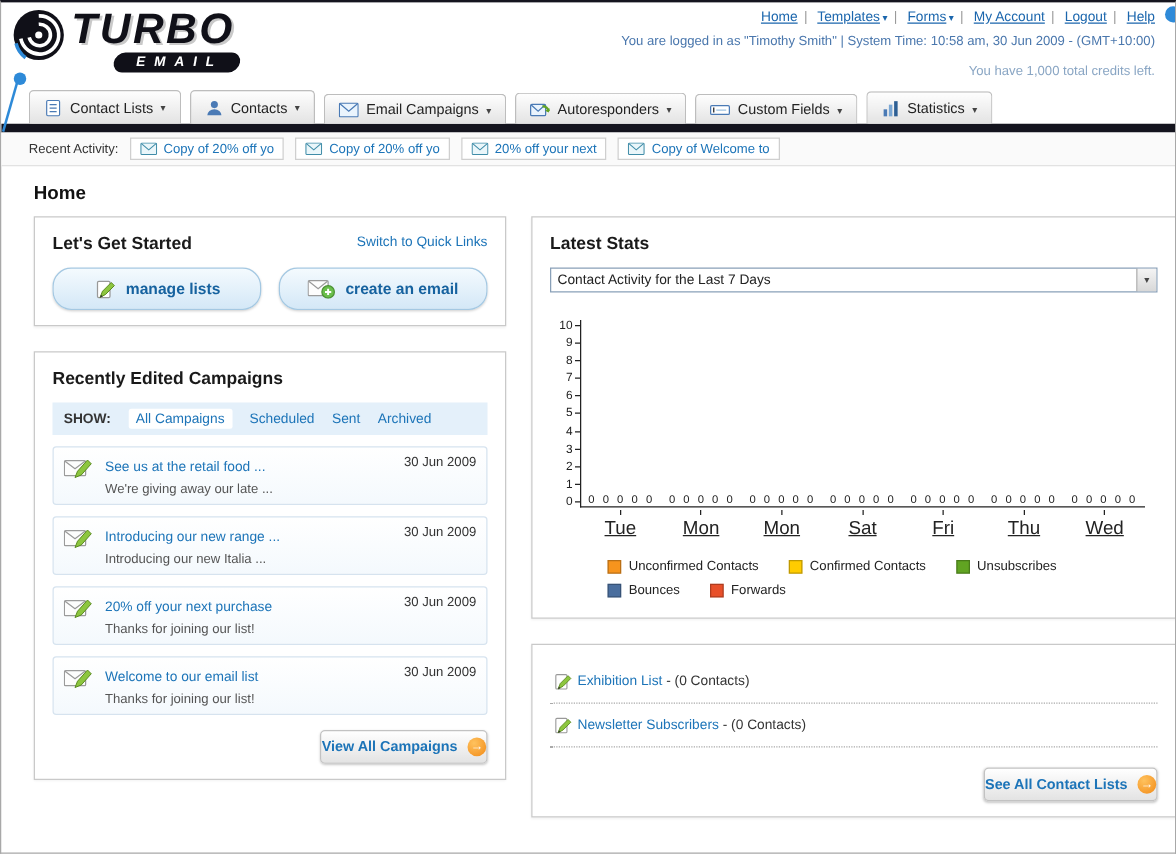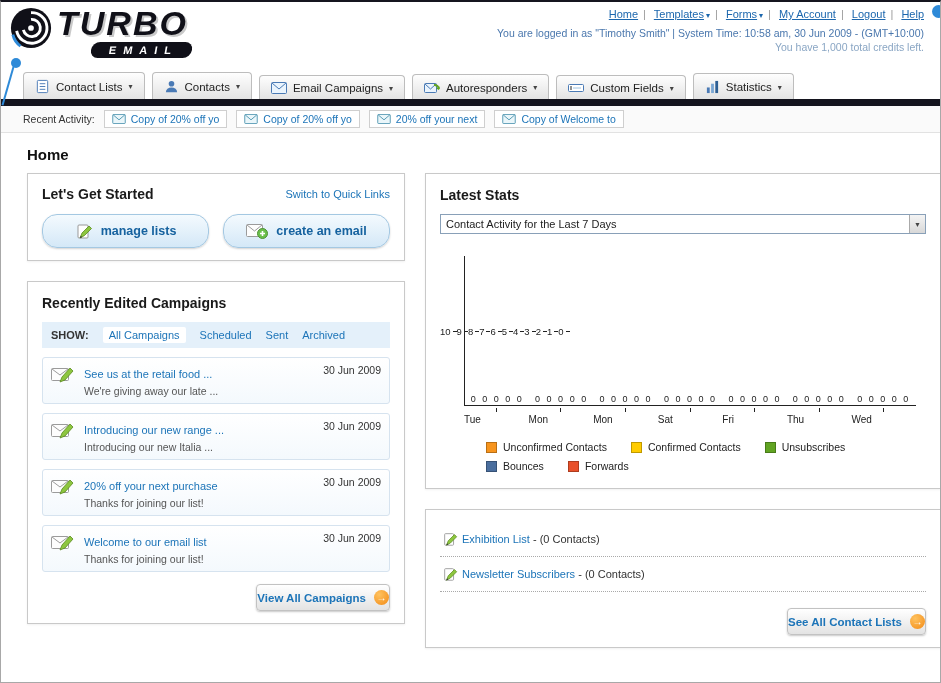--- a/index.html
+++ b/index.html
@@ -15,21 +15,21 @@
   .logo-dot { position:absolute; left:2px; top:52px; width:10px; height:10px; border-radius:50%; background:#2e8ad8; }
   .logo-tail { position:absolute; left:-2px; top:60px; width:2px; height:40px; background:#2e8ad8; transform:rotate(16deg); }
   .corner-dot { position:absolute; right:-5px; top:3px; width:13px; height:13px; border-radius:50%; background:#2e8ad8; }
 
   .header-right { position:absolute; right:16px; top:6px; text-align:right; font-size:11px; }
   .top-links { color:#9a9a9a; }
   .top-links a { color:#1b66ad; text-decoration:underline; cursor:pointer; font-size:11px; }
   .top-links .caret { color:#1b66ad; font-size:8px; margin-left:2px; text-decoration:none; display:inline-block; }
   .top-links .sep { margin:0 5px; color:#9a9a9a; }
   .login-info { margin-top:7px; color:#4a77ad; font-size:10.5px; }
-  .credits { margin-top:2px; color:#8aa6c4; font-size:10.5px; }
+  .credits { margin-top:12px; color:#8aa6c4; font-size:10.5px; }
 
   
   .main-nav { padding:4px 0 0 22px; border-bottom:7px solid #14141e; background:#fff; }
   .nav-tabs { display:flex; gap:7px; align-items:flex-end; }
   .nav-tab { display:flex; align-items:center; gap:6px; padding:6px 11px 5px 11px; background:linear-gradient(#fefefe,#e3e3e3); border:1px solid #bdbdbd; border-bottom:none; border-radius:4px 4px 0 0; font-size:11.5px; font-weight:normal; color:#222; cursor:pointer; }
   .nav-tab .caret { font-size:8px; color:#444; }
 
   
   .activity-bar { display:flex; align-items:center; gap:9px; padding:4px 0 4px 22px; background:#fafafa; border-bottom:1px solid #e2e2e2; font-size:10.5px; color:#333; }
   .activity-item { display:flex; align-items:center; gap:5px; background:#fff; border:1px solid #cfcfcf; padding:2px 7px; cursor:pointer; }
@@ -61,28 +61,28 @@
   .camp-row .camp-date { font-size:10.5px; color:#333; white-space:nowrap; }
   .panel-footer { text-align:right; margin-top:12px; }
   .pill-btn { display:inline-flex; align-items:center; gap:8px; padding:5px 0; background:linear-gradient(#ffffff,#e3e3e3); border:1px solid #c2c2c2; border-radius:4px; box-shadow:0 1px 2px rgba(0,0,0,0.22); font-size:11.5px; font-weight:bold; color:#1c74b8; cursor:pointer; }
   .arrow-circle { display:inline-block; width:15px; height:15px; border-radius:50%; background:radial-gradient(circle at 35% 30%, #ffc25e, #f28a16); color:#fff; font-size:10px; font-weight:bold; line-height:15px; text-align:center; }
 
   
   .select { display:flex; align-items:center; justify-content:space-between; margin-top:10px; height:20px; border:1px solid #89a0b8; background:#fff; font-size:11px; color:#222; padding-left:5px; cursor:pointer; }
   .select-arrow { width:16px; height:18px; background:linear-gradient(#f4f4f4,#d8d8d8); border-left:1px solid #aaa; font-size:7px; color:#444; display:flex; align-items:center; justify-content:center; }
   .chart { margin-top:22px; padding-right:10px; }
   .chart-body { display:flex; }
-  .y-labels { width:24px; height:150px; display:flex; flex-direction:row; justify-content:space-between; font-size:9.5px; color:#222; }
+  .y-labels { width:24px; height:150px; display:flex; flex-direction:column; justify-content:space-between; font-size:9.5px; color:#222; }
   .y-label { display:flex; align-items:center; justify-content:flex-end; line-height:9px; }
   .y-label i { display:inline-block; width:4px; height:1px; background:#222; margin-left:2px; }
   .plot { position:relative; flex:1; height:150px; border-left:1px solid #222; border-bottom:1px solid #222; }
   .zero-row { position:absolute; left:0; right:0; bottom:1px; display:flex; }
   .zero-group { flex:1; text-align:center; font-size:9px; letter-spacing:2px; color:#222; }
   .x-labels { display:flex; margin-left:24px; margin-top:2px; }
-  .x-label { flex:1; text-align:left; font-size:10px; color:#222; }
+  .x-label { flex:1; text-align:center; font-size:15px; color:#222;text-decoration:underline; }
   .x-label::before { content:''; display:block; width:1px; height:4px; background:#222; margin:0 auto 2px auto; }
   .legend { width:430px; margin:16px 0 4px 46px; display:flex; flex-wrap:wrap; row-gap:7px; }
   .legend-item { display:flex; align-items:center; margin-right:24px; font-size:10.5px; color:#222; }
   .legend-swatch { width:11px; height:11px; margin-right:6px; border:1px solid rgba(0,0,0,0.25); }
 
   
   .cl-title-row { border-bottom:1px dotted #a9a9a9; padding-bottom:8px; }
   .cl-item { display:flex; align-items:center; gap:4px; padding:9px 2px; border-bottom:1px dotted #a9a9a9; font-size:11px; color:#333; cursor:pointer; }
   .cl-item a { color:#1c74b8; text-decoration:none; }
   .cl-footer { text-align:right; margin-top:16px; }

